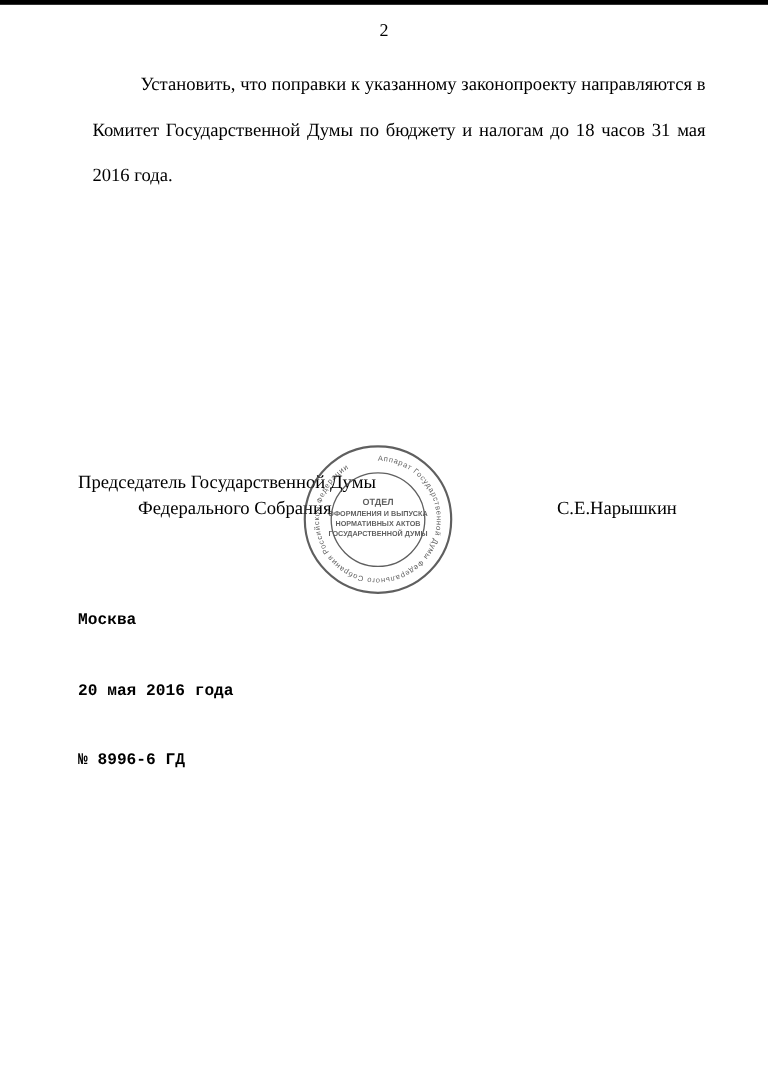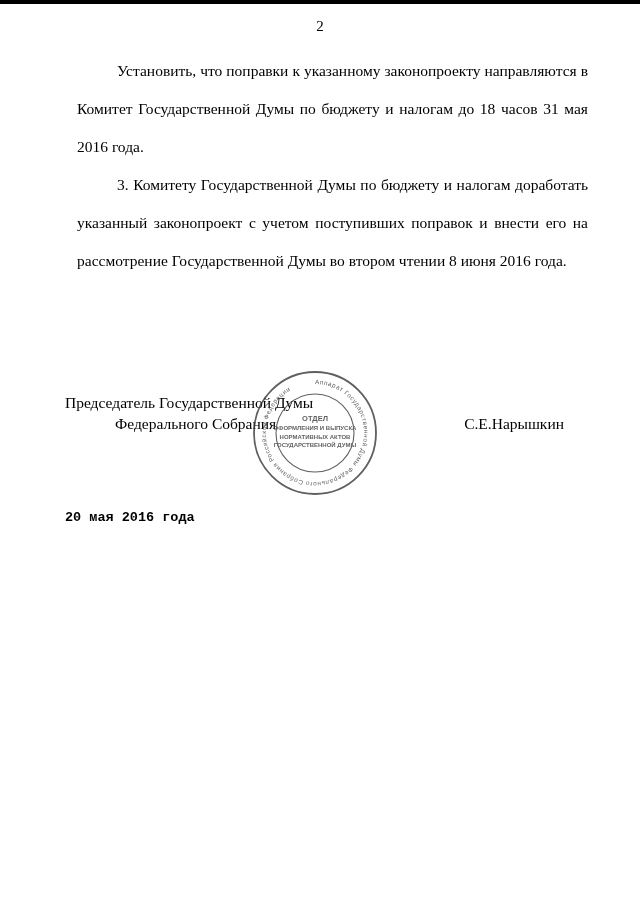--- a/index.html
+++ b/index.html
@@ -81,21 +81,20 @@
 </style>
 </head>
 <body>
 
 <div class="top-rule"></div>
 
 <div class="page-number">2</div>
 
 <div class="content">
   <p>Установить, что поправки к указанному законопроекту направляются в Комитет Государственной Думы по бюджету и налогам до 18 часов 31 мая 2016 года.</p>
-  <p>3. Комитету Государственной Думы по бюджету и налогам доработать указанный законопроект с учетом поступивших поправок и внести его на рассмотрение Государственной Думы во втором чтении 8 июня 2016 года.</p>
 </div>
 
 <div class="signature">
   <div class="sig-left">
     <div class="sig-line1">Председатель Государственной Думы</div>
     <div class="sig-line2">Федерального Собрания</div>
   </div>
   <div class="sig-name">С.Е.Нарышкин</div>
 </div>
 
@@ -110,14 +109,16 @@
       <textPath href="#ringPath" startOffset="0">Аппарат Государственной Думы Федерального Собрания Российской Федерации</textPath>
     </text>
     <text x="64" y="52" text-anchor="middle" font-size="7.5" font-weight="bold" fill="#3d3d3d" font-family="Liberation Sans, sans-serif">ОТДЕЛ</text>
     <text x="64" y="61" text-anchor="middle" font-size="6" font-weight="bold" fill="#3d3d3d" font-family="Liberation Sans, sans-serif">ОФОРМЛЕНИЯ И ВЫПУСКА</text>
     <text x="64" y="69.5" text-anchor="middle" font-size="6" font-weight="bold" fill="#3d3d3d" font-family="Liberation Sans, sans-serif">НОРМАТИВНЫХ АКТОВ</text>
     <text x="64" y="78" text-anchor="middle" font-size="6" font-weight="bold" fill="#3d3d3d" font-family="Liberation Sans, sans-serif">ГОСУДАРСТВЕННОЙ ДУМЫ</text>
   </svg>
 </div>
 
 <div class="footer">
+  <div>Москва</div>
   <div>20 мая 2016 года</div>
+  <div>№ 8996-6 ГД</div>
 </div>
 
 </body></html>

